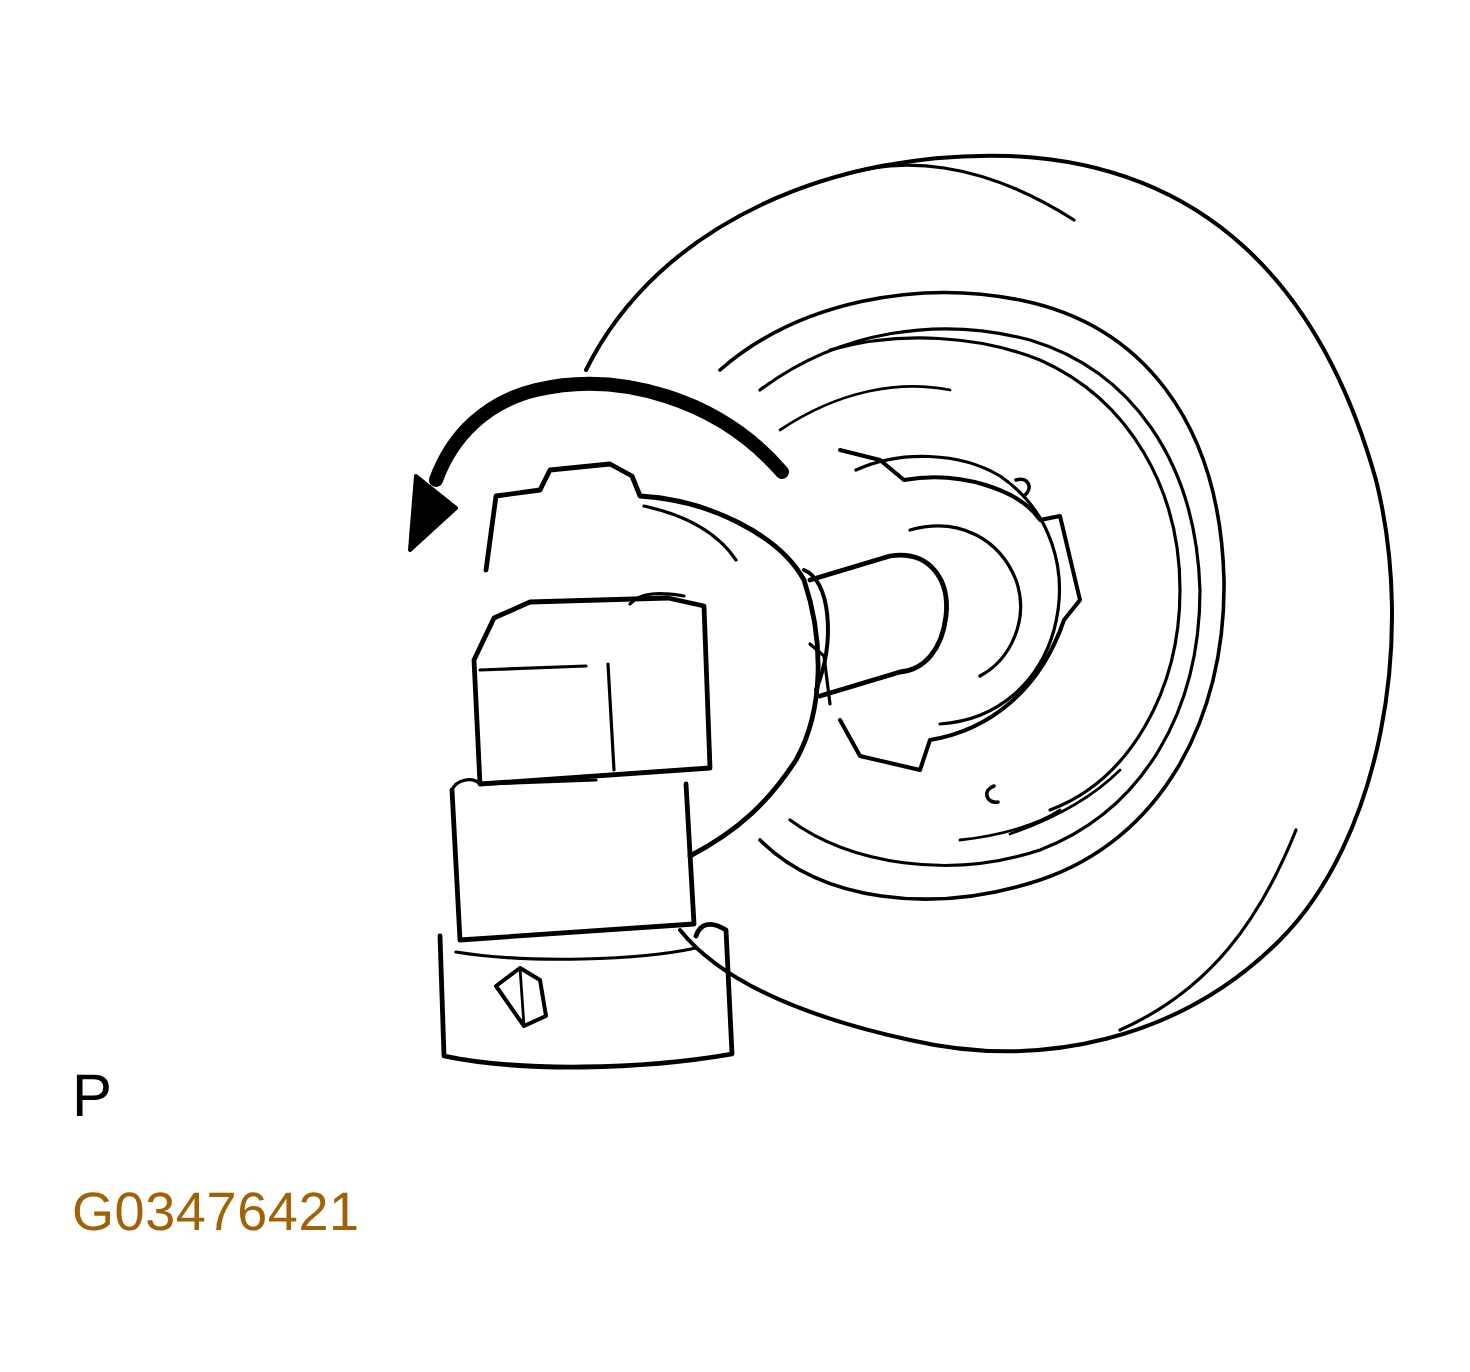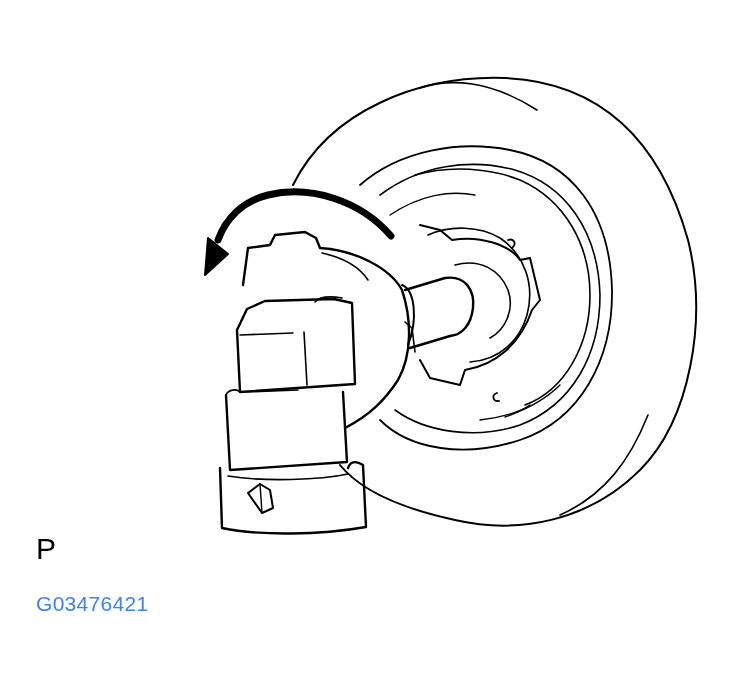--- a/index.html
+++ b/index.html
@@ -1,19 +1,19 @@
 <!DOCTYPE html>
 <html><head>
   <meta charset="utf-8">
   <style>
     html, body { margin: 0; padding: 0; background: #ffffff; }
     body { width: 735px; height: 686px; position: relative; overflow: hidden; font-family: "Liberation Sans", sans-serif; }
     .figure { position: absolute; left: 0; top: 0; width: 735px; height: 686px; }
     .label-p { position: absolute; left: 36px; top: 534px; font-family: "Liberation Sans", sans-serif; font-size: 30px; color: #000; line-height: 1; }
-    .fig-code { position: absolute; left: 36px; top: 593px; font-family: "Liberation Sans", sans-serif; font-size: 21px; color: #3b82f6; line-height: 1; letter-spacing: 0.3px; }
+    .fig-code { position: absolute; left: 36px; top: 593px; font-family: "Liberation Sans", sans-serif; font-size: 27px; color: #a16207; line-height: 1; letter-spacing: 0.3px; }
     svg path, svg ellipse, svg line, svg polyline, svg polygon { fill: none; stroke: #000; stroke-linecap: round; stroke-linejoin: round; }
   </style>
 </head>
 <body>
 
 <div class="figure">
   <svg width="735" height="686" viewBox="0 0 735 686" xmlns="http://www.w3.org/2000/svg">
 
     <g>
       <path stroke-width="2" d="M293,185 C330,110 420,75 505,78 C600,82 660,140 688,240 C708,320 690,420 640,470 C590,520 520,535 455,520 C400,508 360,490 340,465"></path>

